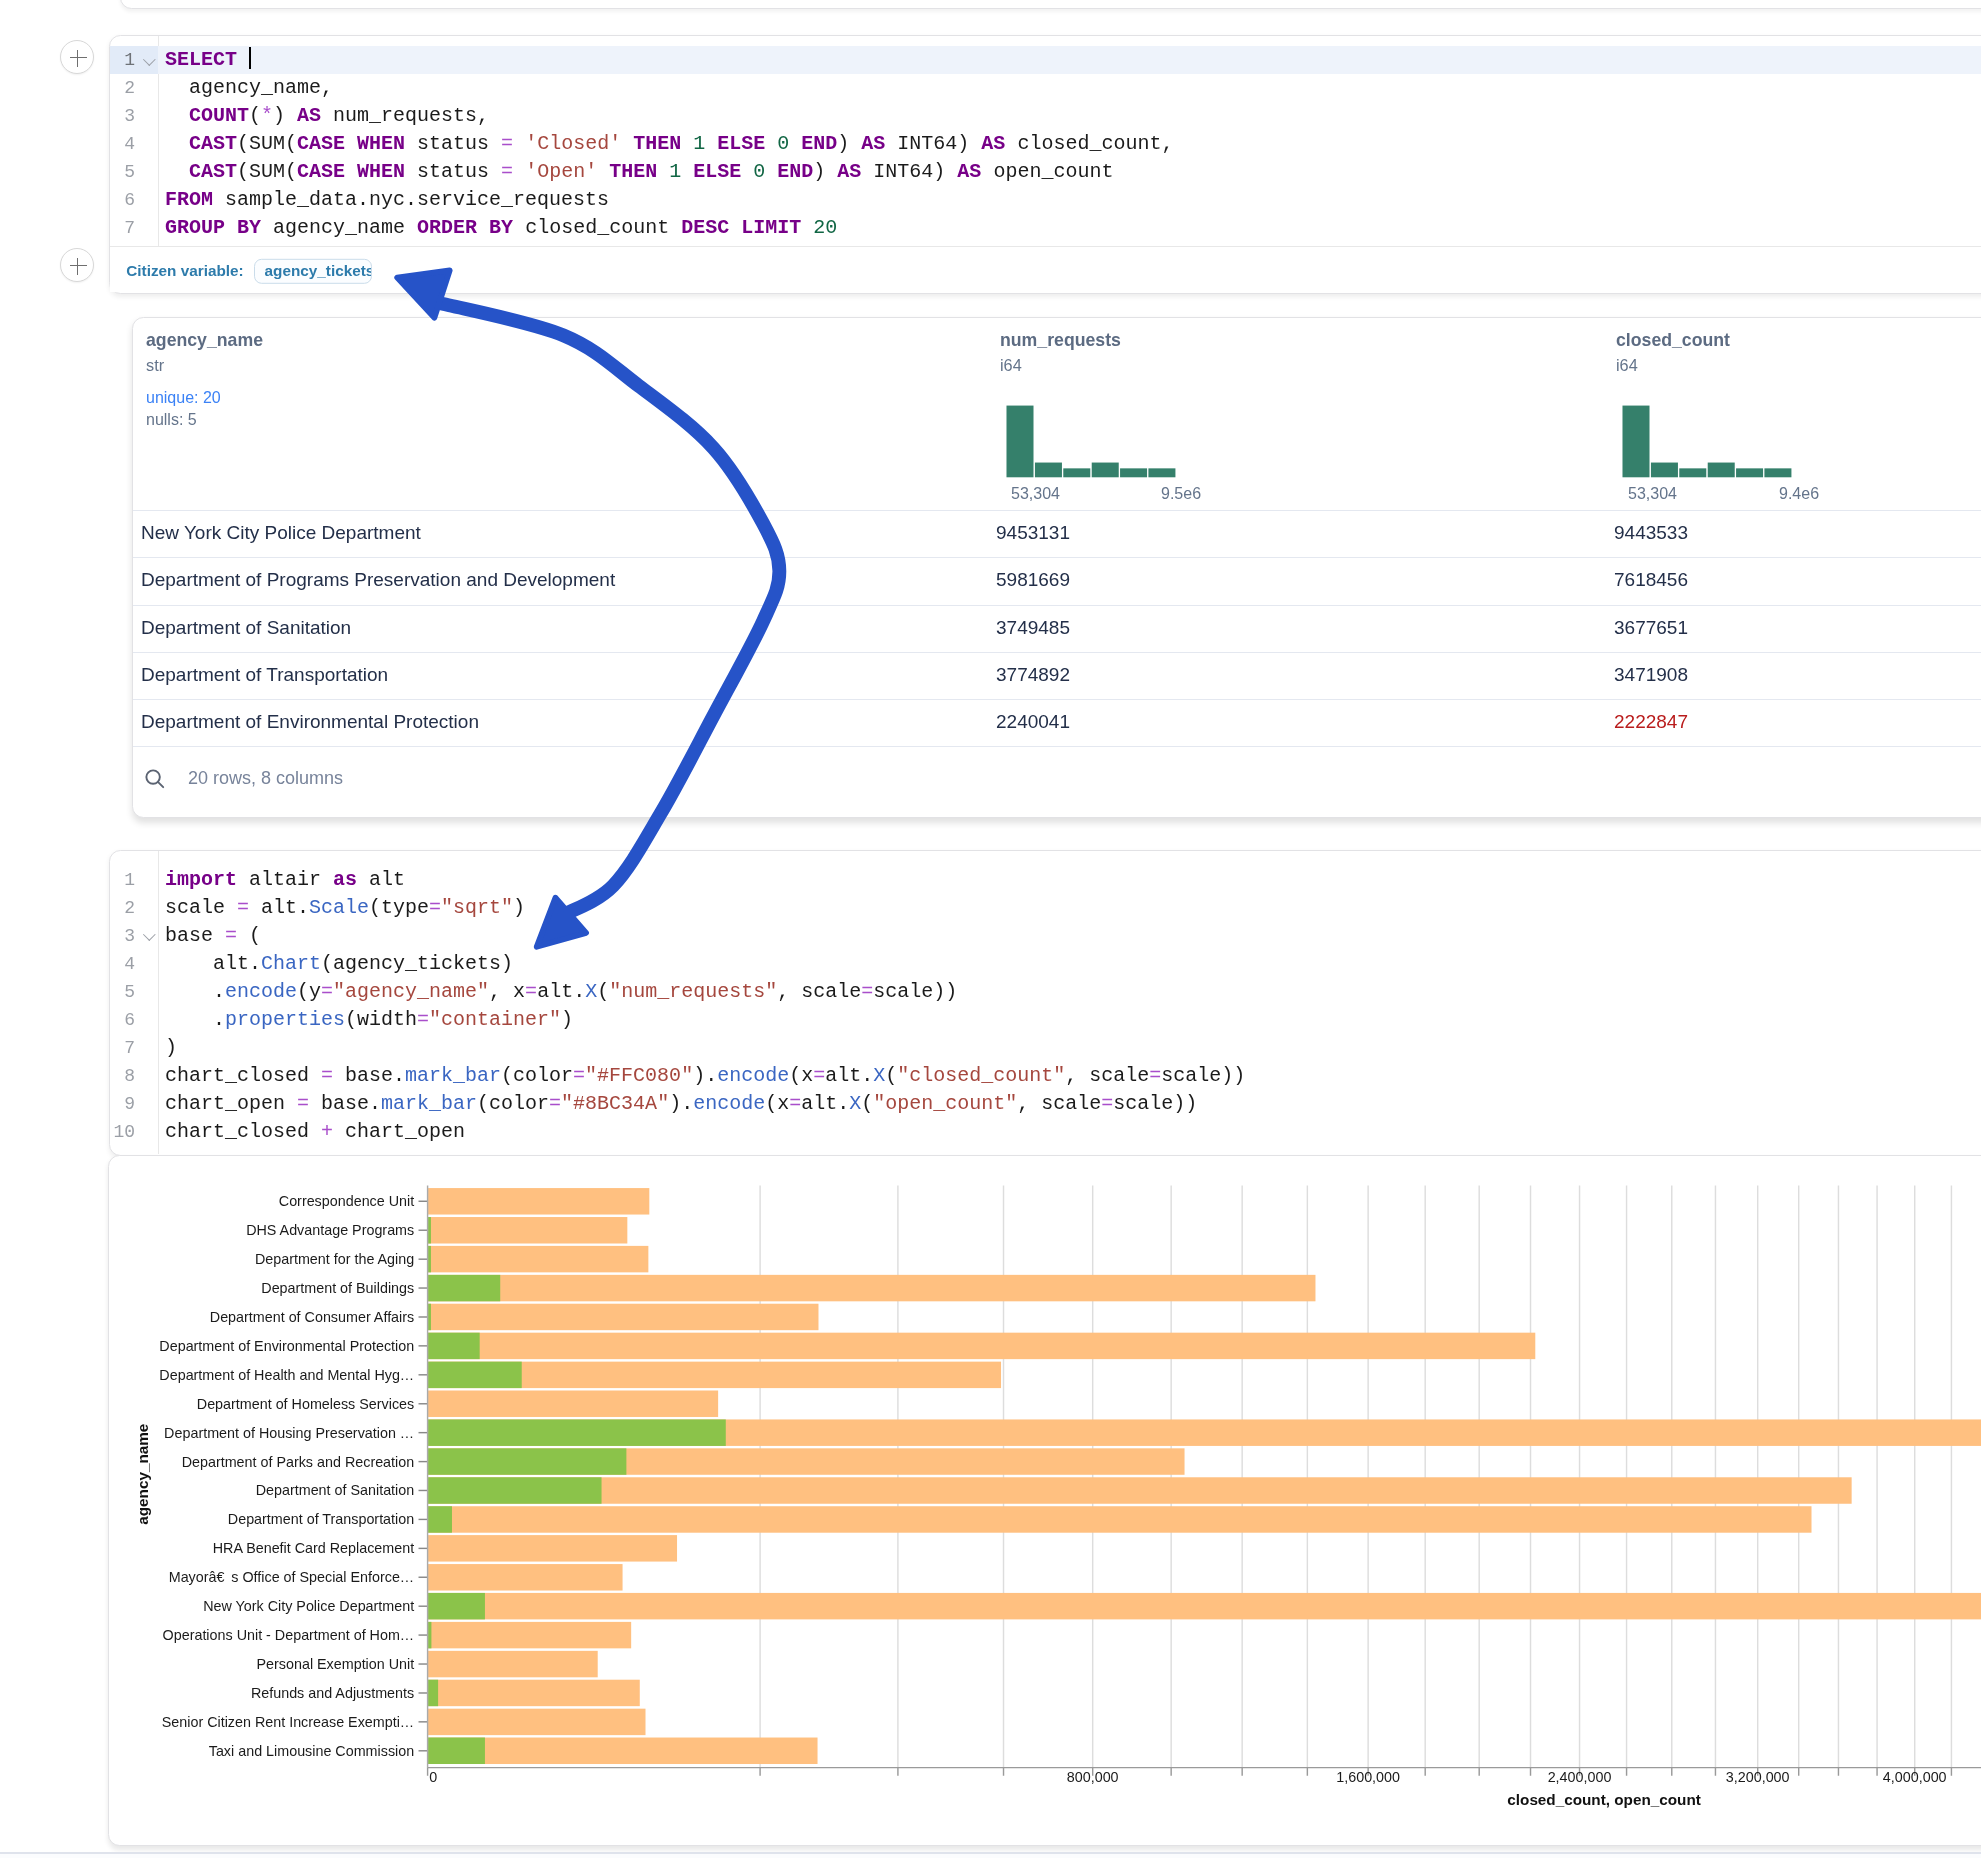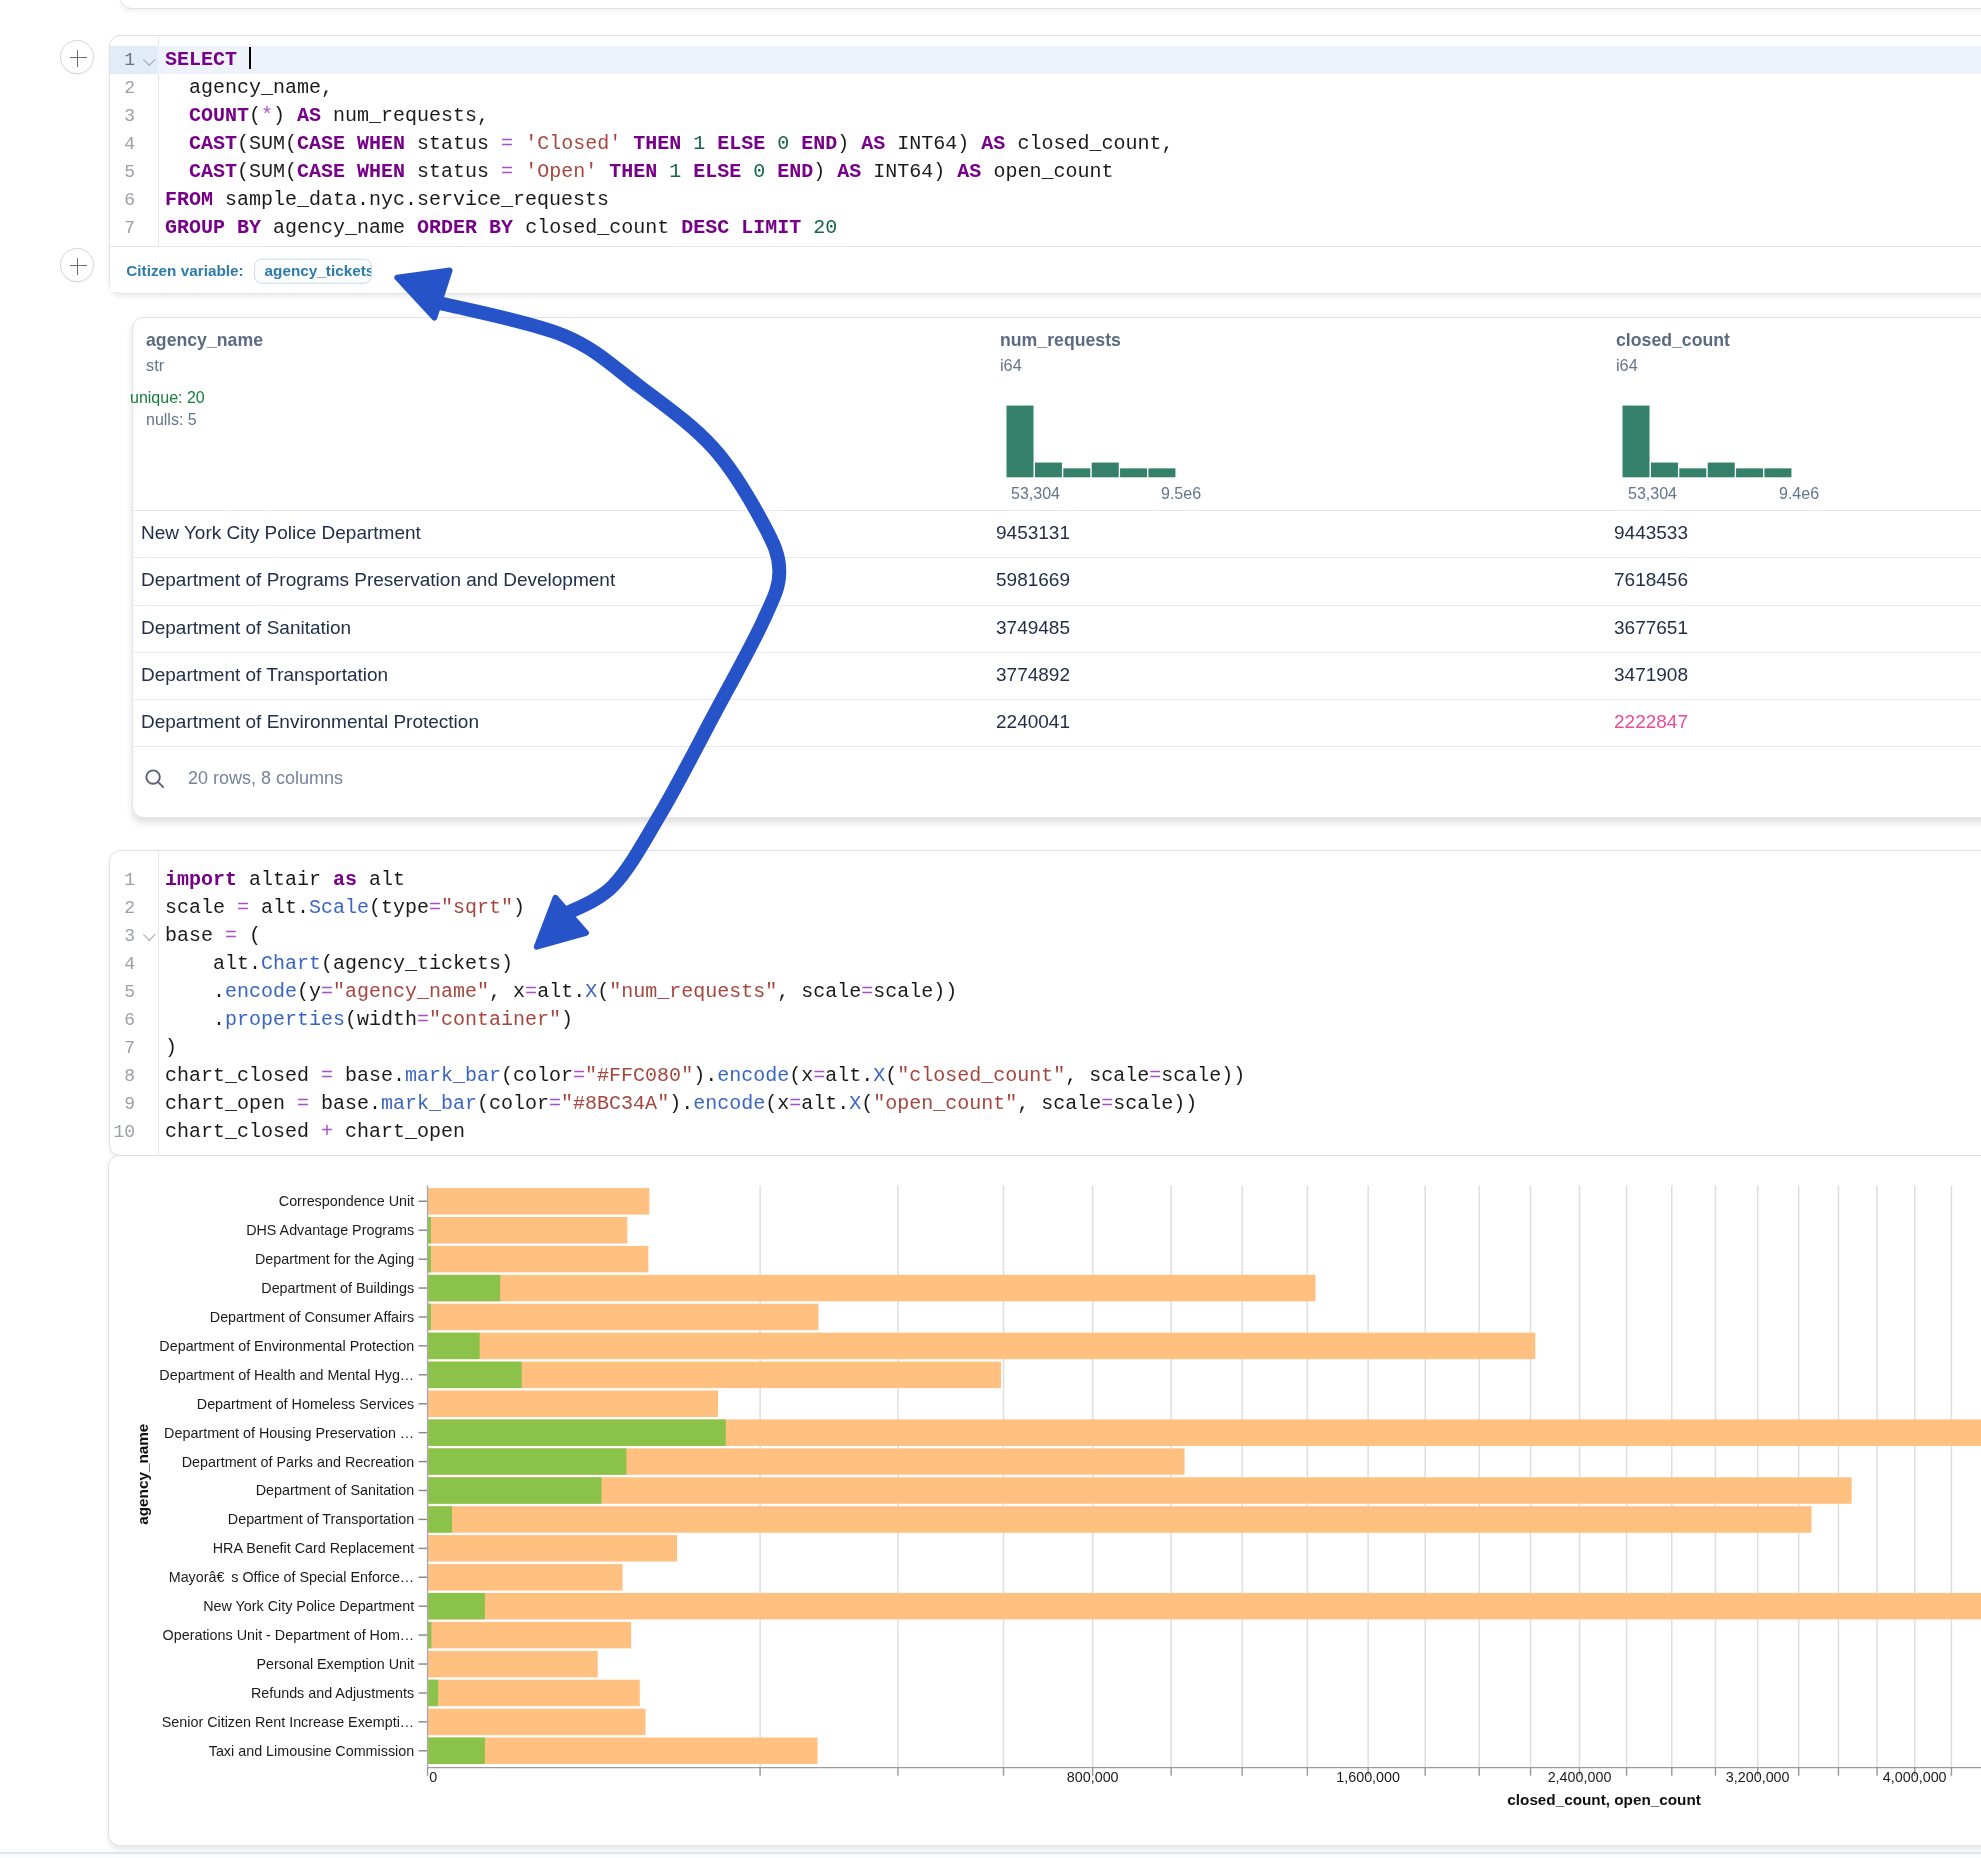--- a/index.html
+++ b/index.html
@@ -28,21 +28,21 @@
 <div style="position:absolute;left:0;top:10px;width:48px;height:28px;background:#e2ebf8"></div>
 <div class="mono" style="position:absolute;left:0;top:10px;right:0"><div class="codeline"><span class="gut" style="color:#6e7277">1</span><div class="chev" style="left:35px;top:8.6px"></div><span class="ct" style="left:55px"><span style="color:#770088;font-weight:bold;">SELECT</span><span style="color:#1b1b1b;">&nbsp;</span><span class="cursor"></span></span></div><div class="codeline"><span class="gut" style="color:#9b9fa6">2</span><span class="ct" style="left:55px"><span style="color:#1b1b1b;">&nbsp;&nbsp;agency_name,</span></span></div><div class="codeline"><span class="gut" style="color:#9b9fa6">3</span><span class="ct" style="left:55px"><span style="color:#1b1b1b;">&nbsp;&nbsp;</span><span style="color:#770088;font-weight:bold;">COUNT</span><span style="color:#1b1b1b;">(</span><span style="color:#a94ecb;">*</span><span style="color:#1b1b1b;">)&nbsp;</span><span style="color:#770088;font-weight:bold;">AS</span><span style="color:#1b1b1b;">&nbsp;num_requests,</span></span></div><div class="codeline"><span class="gut" style="color:#9b9fa6">4</span><span class="ct" style="left:55px"><span style="color:#1b1b1b;">&nbsp;&nbsp;</span><span style="color:#770088;font-weight:bold;">CAST</span><span style="color:#1b1b1b;">(SUM(</span><span style="color:#770088;font-weight:bold;">CASE</span><span style="color:#1b1b1b;">&nbsp;</span><span style="color:#770088;font-weight:bold;">WHEN</span><span style="color:#1b1b1b;">&nbsp;status&nbsp;</span><span style="color:#a94ecb;">=</span><span style="color:#1b1b1b;">&nbsp;</span><span style="color:#a5473e;">'Closed'</span><span style="color:#1b1b1b;">&nbsp;</span><span style="color:#770088;font-weight:bold;">THEN</span><span style="color:#1b1b1b;">&nbsp;</span><span style="color:#116644;">1</span><span style="color:#1b1b1b;">&nbsp;</span><span style="color:#770088;font-weight:bold;">ELSE</span><span style="color:#1b1b1b;">&nbsp;</span><span style="color:#116644;">0</span><span style="color:#1b1b1b;">&nbsp;</span><span style="color:#770088;font-weight:bold;">END</span><span style="color:#1b1b1b;">)&nbsp;</span><span style="color:#770088;font-weight:bold;">AS</span><span style="color:#1b1b1b;">&nbsp;INT64)&nbsp;</span><span style="color:#770088;font-weight:bold;">AS</span><span style="color:#1b1b1b;">&nbsp;closed_count,</span></span></div><div class="codeline"><span class="gut" style="color:#9b9fa6">5</span><span class="ct" style="left:55px"><span style="color:#1b1b1b;">&nbsp;&nbsp;</span><span style="color:#770088;font-weight:bold;">CAST</span><span style="color:#1b1b1b;">(SUM(</span><span style="color:#770088;font-weight:bold;">CASE</span><span style="color:#1b1b1b;">&nbsp;</span><span style="color:#770088;font-weight:bold;">WHEN</span><span style="color:#1b1b1b;">&nbsp;status&nbsp;</span><span style="color:#a94ecb;">=</span><span style="color:#1b1b1b;">&nbsp;</span><span style="color:#a5473e;">'Open'</span><span style="color:#1b1b1b;">&nbsp;</span><span style="color:#770088;font-weight:bold;">THEN</span><span style="color:#1b1b1b;">&nbsp;</span><span style="color:#116644;">1</span><span style="color:#1b1b1b;">&nbsp;</span><span style="color:#770088;font-weight:bold;">ELSE</span><span style="color:#1b1b1b;">&nbsp;</span><span style="color:#116644;">0</span><span style="color:#1b1b1b;">&nbsp;</span><span style="color:#770088;font-weight:bold;">END</span><span style="color:#1b1b1b;">)&nbsp;</span><span style="color:#770088;font-weight:bold;">AS</span><span style="color:#1b1b1b;">&nbsp;INT64)&nbsp;</span><span style="color:#770088;font-weight:bold;">AS</span><span style="color:#1b1b1b;">&nbsp;open_count</span></span></div><div class="codeline"><span class="gut" style="color:#9b9fa6">6</span><span class="ct" style="left:55px"><span style="color:#770088;font-weight:bold;">FROM</span><span style="color:#1b1b1b;">&nbsp;sample_data.nyc.service_requests</span></span></div><div class="codeline"><span class="gut" style="color:#9b9fa6">7</span><span class="ct" style="left:55px"><span style="color:#770088;font-weight:bold;">GROUP</span><span style="color:#1b1b1b;">&nbsp;</span><span style="color:#770088;font-weight:bold;">BY</span><span style="color:#1b1b1b;">&nbsp;agency_name&nbsp;</span><span style="color:#770088;font-weight:bold;">ORDER</span><span style="color:#1b1b1b;">&nbsp;</span><span style="color:#770088;font-weight:bold;">BY</span><span style="color:#1b1b1b;">&nbsp;closed_count&nbsp;</span><span style="color:#770088;font-weight:bold;">DESC</span><span style="color:#1b1b1b;">&nbsp;</span><span style="color:#770088;font-weight:bold;">LIMIT</span><span style="color:#1b1b1b;">&nbsp;</span><span style="color:#116644;">20</span></span></div></div>
 <div style="position:absolute;left:0;top:210px;right:0;height:46px;border-top:1.4px solid #e8e8e8;background:#fff">
       <span style="position:absolute;left:16.3px;top:calc(50% + 1.9px);transform:translateY(-50%);font-weight:bold;font-size:15.3px;color:#2d7bab">Citizen variable:</span>
       <span style="position:absolute;left:144px;top:calc(50% + 1.9px);transform:translateY(-50%);width:118px;height:24.4px;border:1.4px solid #cadcEA;border-radius:7.6px;background:#fbfdff;overflow:hidden;white-space:nowrap;font-weight:bold;font-size:15.3px;color:#2d7bab;padding:1.4px 0 0 9.6px">agency_tickets</span>
     </div>
 </div>
 <div class="card" style="left:132px;top:317px;width:1888px;height:501px;border-radius:11.5px 0 0 11.5px;box-shadow:0 4.8px 7.6px rgba(0,0,0,.12)"></div>
 <div style="position:absolute;left:146px;top:330px;font-size:17.7px;color:#5c6b82;font-weight:bold;white-space:nowrap">agency_name</div>
 <div style="position:absolute;left:146px;top:356px;font-size:16.3px;color:#64748b;white-space:nowrap">str</div>
-<div style="position:absolute;left:130px;top:389px;font-size:16px;color:#15803d;white-space:nowrap">unique: 20</div>
+<div style="position:absolute;left:146px;top:389px;font-size:16px;color:#3b82f6;white-space:nowrap">unique: 20</div>
 <div style="position:absolute;left:146px;top:411px;font-size:16px;color:#64748b;white-space:nowrap">nulls: 5</div>
 <div style="position:absolute;left:1000px;top:330px;font-size:17.7px;color:#5c6b82;font-weight:bold;white-space:nowrap">num_requests</div>
 <div style="position:absolute;left:1000px;top:356px;font-size:16.3px;color:#64748b;white-space:nowrap">i64</div>
 <div style="position:absolute;left:1616px;top:330px;font-size:17.7px;color:#5c6b82;font-weight:bold;white-space:nowrap">closed_count</div>
 <div style="position:absolute;left:1616px;top:356px;font-size:16.3px;color:#64748b;white-space:nowrap">i64</div>
 <svg width="176" height="78" style="position:absolute;left:1006px;top:405px" viewBox="0 0 184 82">
 <rect x="0.0" y="0.6" width="28.4" height="75.4" fill="#35806b"></rect>
 <rect x="29.9" y="60.5" width="28.4" height="15.5" fill="#35806b"></rect>
 <rect x="59.7" y="66.6" width="28.4" height="9.4" fill="#35806b"></rect>
 <rect x="89.6" y="60.5" width="28.4" height="15.5" fill="#35806b"></rect>
@@ -74,21 +74,21 @@
 <div style="position:absolute;left:996px;top:569px;font-size:19px;color:#232f49;white-space:nowrap">5981669</div>
 <div style="position:absolute;left:1614px;top:569px;font-size:19px;color:#232f49;white-space:nowrap">7618456</div>
 <div style="position:absolute;left:141px;top:617px;font-size:19px;color:#232f49;white-space:nowrap">Department of Sanitation</div>
 <div style="position:absolute;left:996px;top:617px;font-size:19px;color:#232f49;white-space:nowrap">3749485</div>
 <div style="position:absolute;left:1614px;top:617px;font-size:19px;color:#232f49;white-space:nowrap">3677651</div>
 <div style="position:absolute;left:141px;top:664px;font-size:19px;color:#232f49;white-space:nowrap">Department of Transportation</div>
 <div style="position:absolute;left:996px;top:664px;font-size:19px;color:#232f49;white-space:nowrap">3774892</div>
 <div style="position:absolute;left:1614px;top:664px;font-size:19px;color:#232f49;white-space:nowrap">3471908</div>
 <div style="position:absolute;left:141px;top:711px;font-size:19px;color:#232f49;white-space:nowrap">Department of Environmental Protection</div>
 <div style="position:absolute;left:996px;top:711px;font-size:19px;color:#232f49;white-space:nowrap">2240041</div>
-<div style="position:absolute;left:1614px;top:711px;font-size:19px;color:#ec4899;white-space:nowrap">2222847</div>
+<div style="position:absolute;left:1614px;top:711px;font-size:19px;color:#b91c1c;white-space:nowrap">2222847</div>
 <svg width="25" height="25" style="position:absolute;left:143px;top:767px" viewBox="0 0 26 26">
     <circle cx="10.5" cy="10.5" r="7" fill="none" stroke="#5b6372" stroke-width="2"></circle>
     <line x1="15.5" y1="15.5" x2="21" y2="21" stroke="#5b6372" stroke-width="2" stroke-linecap="round"></line>
   </svg>
 <div style="position:absolute;left:188px;top:768px;font-size:18px;color:#77839a;white-space:nowrap">20 rows, 8 columns</div>
 <div class="card" style="left:109px;top:850px;width:1911px;height:306px;border-radius:11.5px 0 0 11.5px;box-shadow:0 2.9px 4.8px rgba(0,0,0,.07)">
 <div style="position:absolute;left:48px;top:0;width:1.4px;height:303px;background:#e8e8e8"></div>
 <div class="mono" style="position:absolute;left:0;top:14.7px;right:0"><div class="codeline"><span class="gut">1</span><span class="ct" style="left:55px"><span style="color:#770088;font-weight:bold;">import</span><span style="color:#1b1b1b;">&nbsp;altair&nbsp;</span><span style="color:#770088;font-weight:bold;">as</span><span style="color:#1b1b1b;">&nbsp;alt</span></span></div><div class="codeline"><span class="gut">2</span><span class="ct" style="left:55px"><span style="color:#1b1b1b;">scale&nbsp;</span><span style="color:#a94ecb;">=</span><span style="color:#1b1b1b;">&nbsp;alt.</span><span style="color:#3a66c2;">Scale</span><span style="color:#1b1b1b;">(type</span><span style="color:#a94ecb;">=</span><span style="color:#a5473e;">"sqrt"</span><span style="color:#1b1b1b;">)</span></span></div><div class="codeline"><span class="gut">3</span><div class="chev" style="left:35px;top:8.6px"></div><span class="ct" style="left:55px"><span style="color:#1b1b1b;">base&nbsp;</span><span style="color:#a94ecb;">=</span><span style="color:#1b1b1b;">&nbsp;(</span></span></div><div class="codeline"><span class="gut">4</span><span class="ct" style="left:55px"><span style="color:#1b1b1b;">&nbsp;&nbsp;&nbsp;&nbsp;alt.</span><span style="color:#3a66c2;">Chart</span><span style="color:#1b1b1b;">(agency_tickets)</span></span></div><div class="codeline"><span class="gut">5</span><span class="ct" style="left:55px"><span style="color:#1b1b1b;">&nbsp;&nbsp;&nbsp;&nbsp;.</span><span style="color:#3a66c2;">encode</span><span style="color:#1b1b1b;">(y</span><span style="color:#a94ecb;">=</span><span style="color:#a5473e;">"agency_name"</span><span style="color:#1b1b1b;">,&nbsp;x</span><span style="color:#a94ecb;">=</span><span style="color:#1b1b1b;">alt.</span><span style="color:#3a66c2;">X</span><span style="color:#1b1b1b;">(</span><span style="color:#a5473e;">"num_requests"</span><span style="color:#1b1b1b;">,&nbsp;scale</span><span style="color:#a94ecb;">=</span><span style="color:#1b1b1b;">scale))</span></span></div><div class="codeline"><span class="gut">6</span><span class="ct" style="left:55px"><span style="color:#1b1b1b;">&nbsp;&nbsp;&nbsp;&nbsp;.</span><span style="color:#3a66c2;">properties</span><span style="color:#1b1b1b;">(width</span><span style="color:#a94ecb;">=</span><span style="color:#a5473e;">"container"</span><span style="color:#1b1b1b;">)</span></span></div><div class="codeline"><span class="gut">7</span><span class="ct" style="left:55px"><span style="color:#1b1b1b;">)</span></span></div><div class="codeline"><span class="gut">8</span><span class="ct" style="left:55px"><span style="color:#1b1b1b;">chart_closed&nbsp;</span><span style="color:#a94ecb;">=</span><span style="color:#1b1b1b;">&nbsp;base.</span><span style="color:#3a66c2;">mark_bar</span><span style="color:#1b1b1b;">(color</span><span style="color:#a94ecb;">=</span><span style="color:#a5473e;">"#FFC080"</span><span style="color:#1b1b1b;">).</span><span style="color:#3a66c2;">encode</span><span style="color:#1b1b1b;">(x</span><span style="color:#a94ecb;">=</span><span style="color:#1b1b1b;">alt.</span><span style="color:#3a66c2;">X</span><span style="color:#1b1b1b;">(</span><span style="color:#a5473e;">"closed_count"</span><span style="color:#1b1b1b;">,&nbsp;scale</span><span style="color:#a94ecb;">=</span><span style="color:#1b1b1b;">scale))</span></span></div><div class="codeline"><span class="gut">9</span><span class="ct" style="left:55px"><span style="color:#1b1b1b;">chart_open&nbsp;</span><span style="color:#a94ecb;">=</span><span style="color:#1b1b1b;">&nbsp;base.</span><span style="color:#3a66c2;">mark_bar</span><span style="color:#1b1b1b;">(color</span><span style="color:#a94ecb;">=</span><span style="color:#a5473e;">"#8BC34A"</span><span style="color:#1b1b1b;">).</span><span style="color:#3a66c2;">encode</span><span style="color:#1b1b1b;">(x</span><span style="color:#a94ecb;">=</span><span style="color:#1b1b1b;">alt.</span><span style="color:#3a66c2;">X</span><span style="color:#1b1b1b;">(</span><span style="color:#a5473e;">"open_count"</span><span style="color:#1b1b1b;">,&nbsp;scale</span><span style="color:#a94ecb;">=</span><span style="color:#1b1b1b;">scale))</span></span></div><div class="codeline"><span class="gut">10</span><span class="ct" style="left:55px"><span style="color:#1b1b1b;">chart_closed&nbsp;</span><span style="color:#a94ecb;">+</span><span style="color:#1b1b1b;">&nbsp;chart_open</span></span></div></div>
 </div>
 <div class="card" style="left:108px;top:1155px;width:1912px;height:691px;border-radius:11.5px 0 0 11.5px;box-shadow:0 3.8px 5.7px rgba(0,0,0,.09)"></div>

